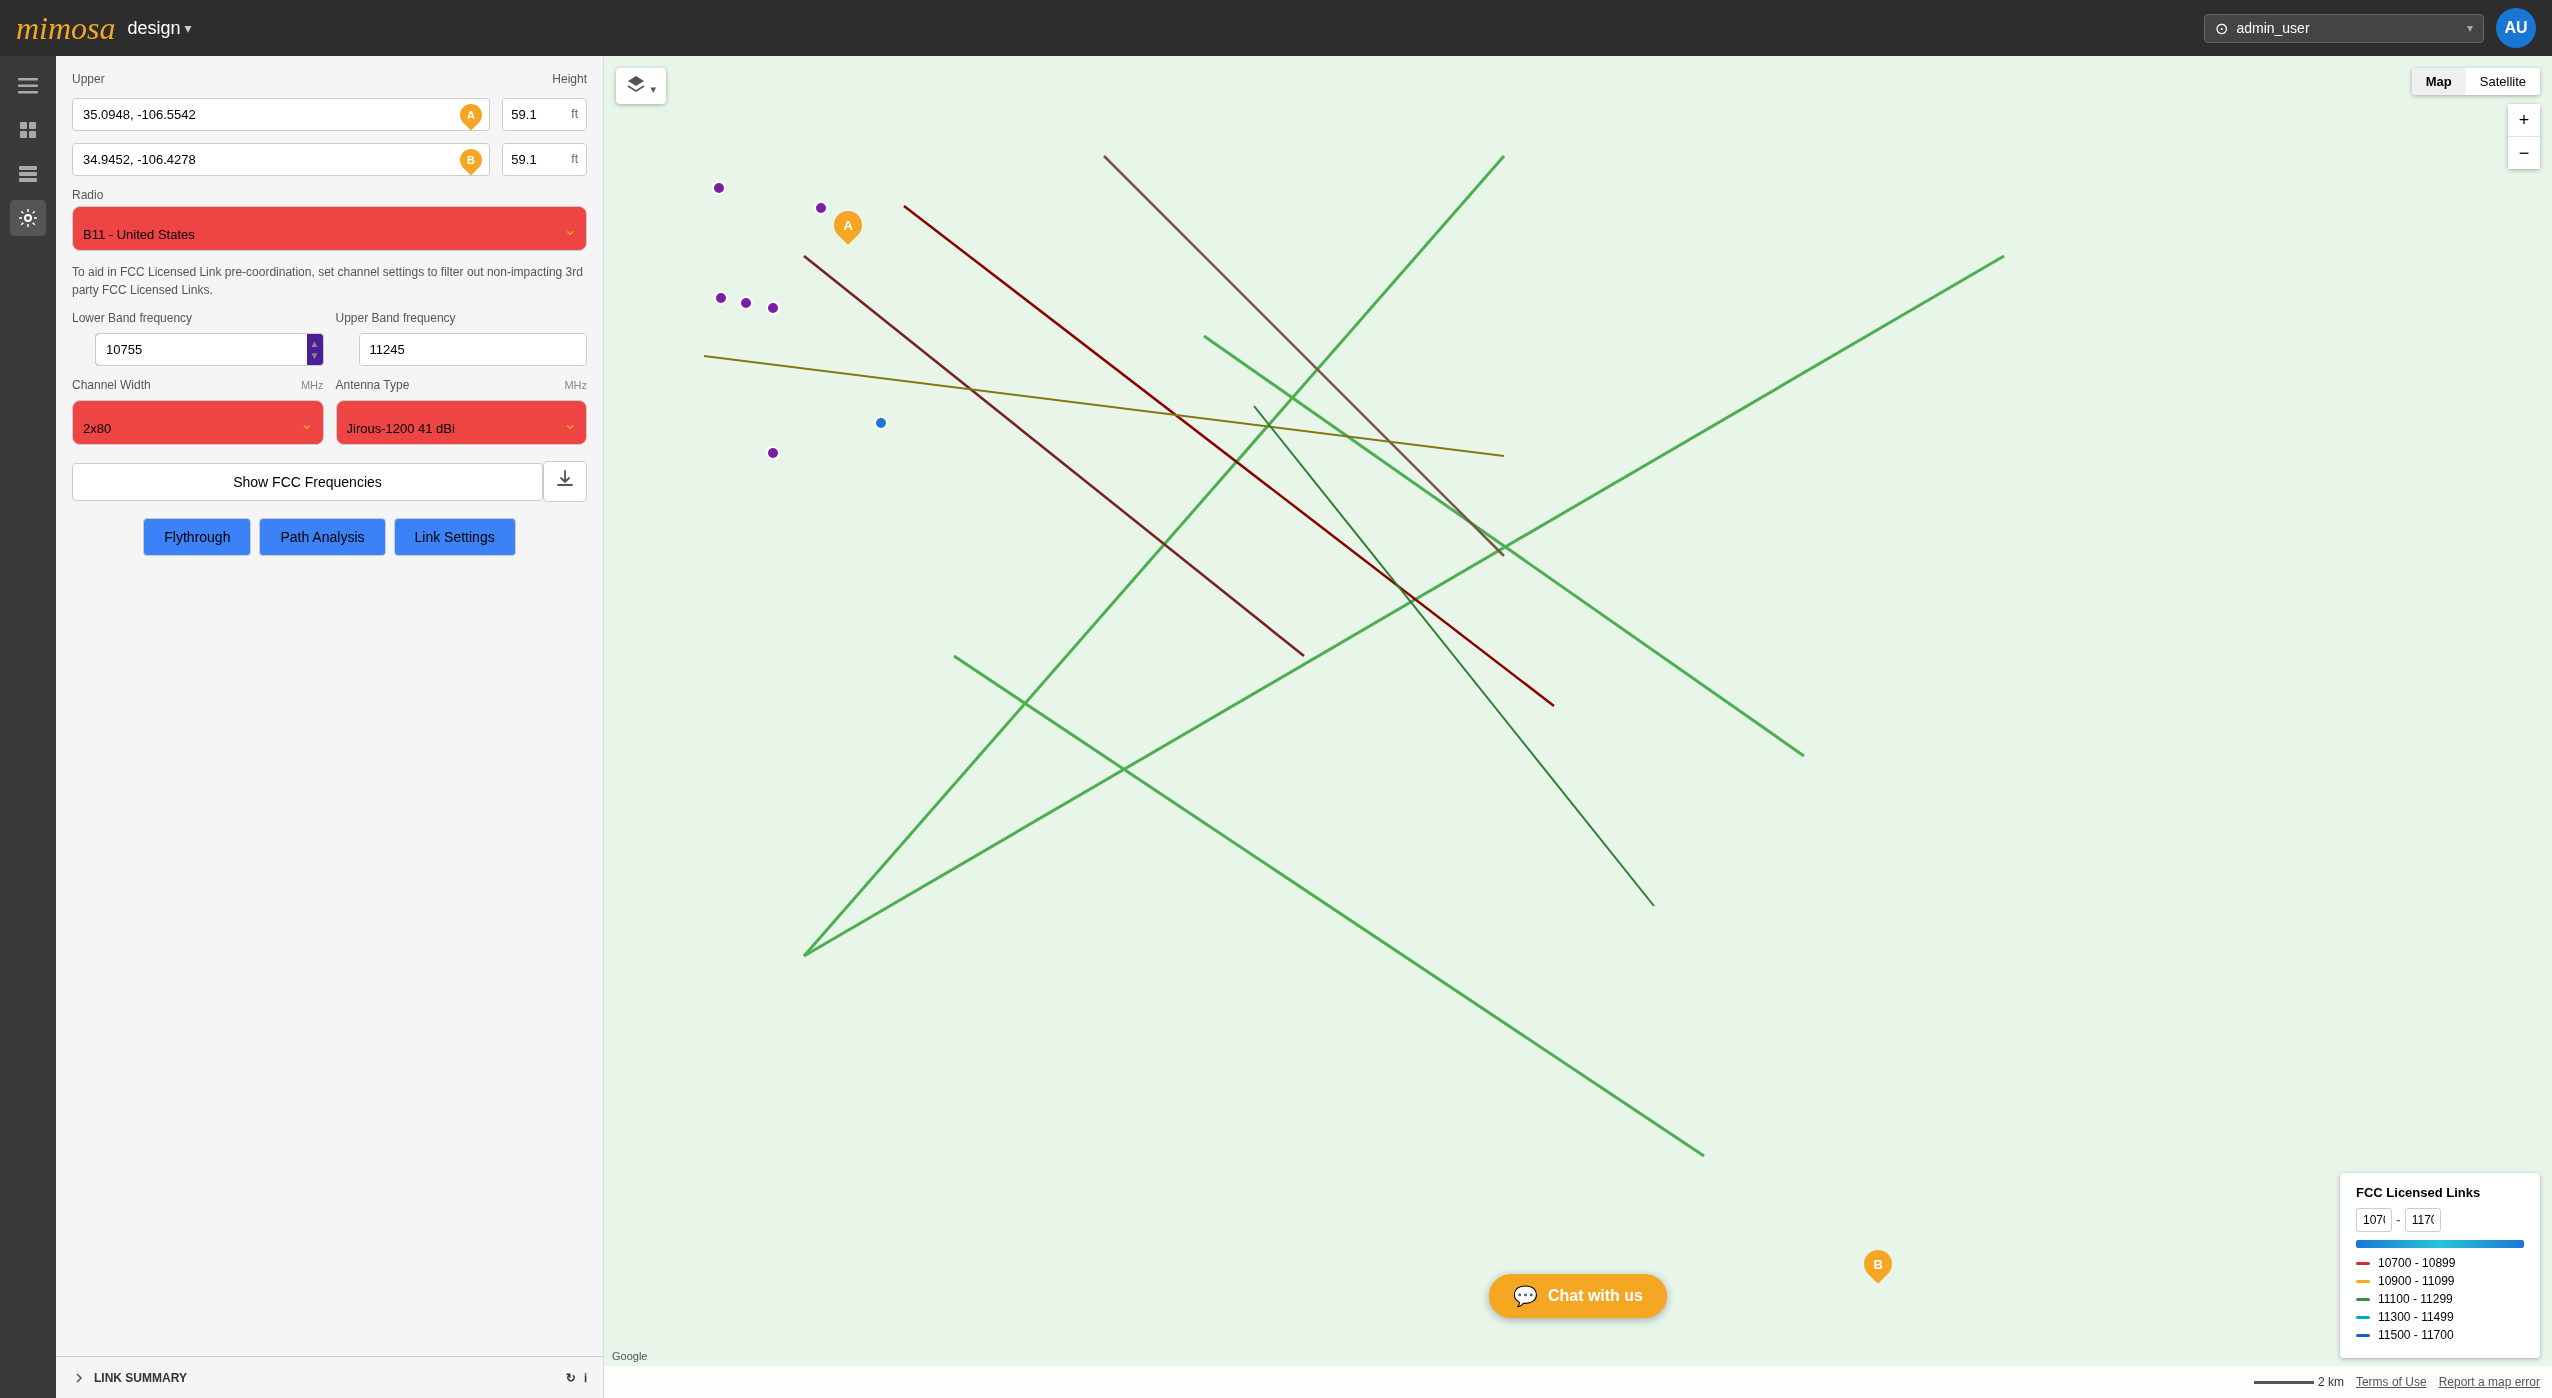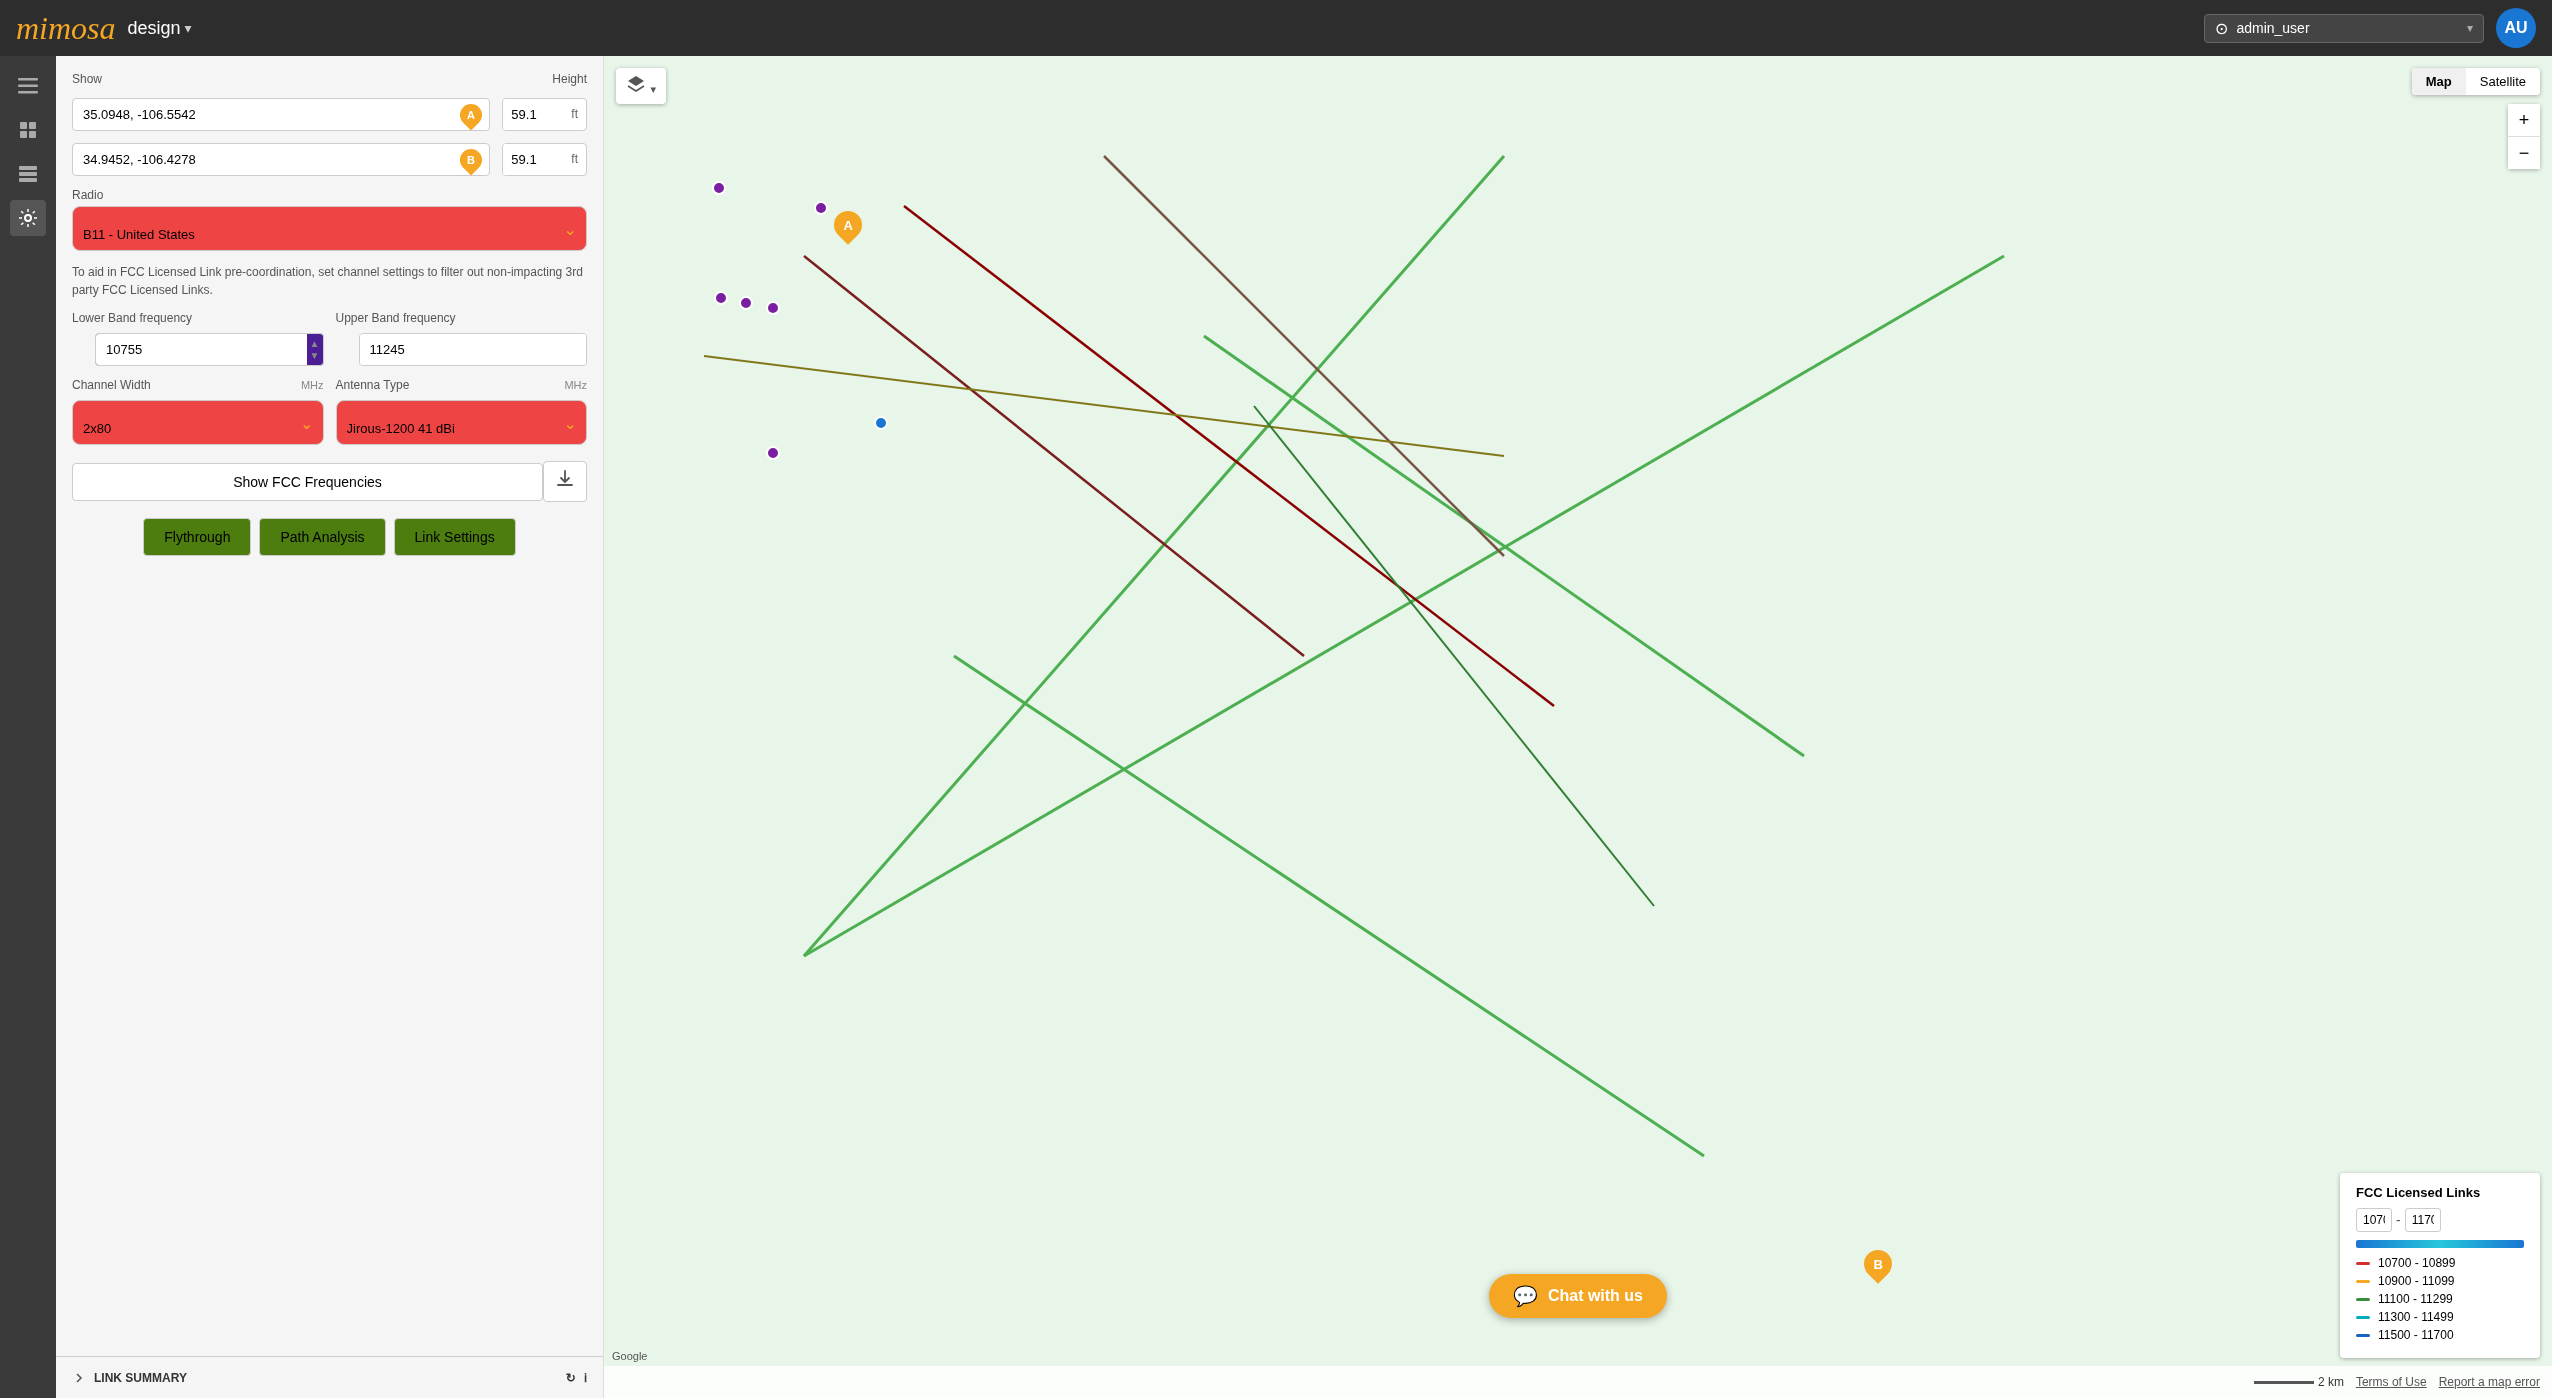--- a/index.html
+++ b/index.html
@@ -113,21 +113,21 @@
       flex: 1; padding: 10px; border: 1px solid #ccc; background: #fff;
       border-radius: 4px; cursor: pointer; font-size: 14px;
     }
     #download-icon-btn {
       padding: 8px 12px; border: 1px solid #ccc; background: #fff;
       border-radius: 4px; cursor: pointer; font-size: 18px;
     }
 
     .bottom-btns { display: flex; gap: 8px; margin: 16px 0; justify-content: center; }
     .bottom-btn {
-      padding: 10px 20px; border: 1px solid #ccc; background: #4d7c0f;
+      padding: 10px 20px; border: 1px solid #ccc; background: #3b82f6;
       border-radius: 4px; cursor: pointer; font-size: 14px;
     }
 
     #link-summary-bar {
       display: flex; align-items: center; gap: 8px; padding: 12px 16px;
       border-top: 1px solid #ccc; background: #f5f5f5; cursor: pointer;
     }
     #link-summary-bar span { font-size: 12px; font-weight: bold; color: #333; }
     .refresh-icon { color: #666; font-size: 14px; cursor: pointer; }
     .info-icon { color: #888; font-size: 14px; }
@@ -246,21 +246,21 @@
   </div>
 </div>
 
 <div id="panel">
 
 
   <div id="panel-body">
 
     <div class="field-row">
       <div class="field-group grow">
-        <span class="field-label">Show</span>
+        <span class="field-label">Upper</span>
       </div>
       <div class="height-group">
         <span class="field-label">Height</span>
       </div>
     </div>
 
     <div class="field-row">
       <div class="field-group grow">
         <div class="input-with-pin">
           <input type="text" value="35.0948, -106.5542" style="">

